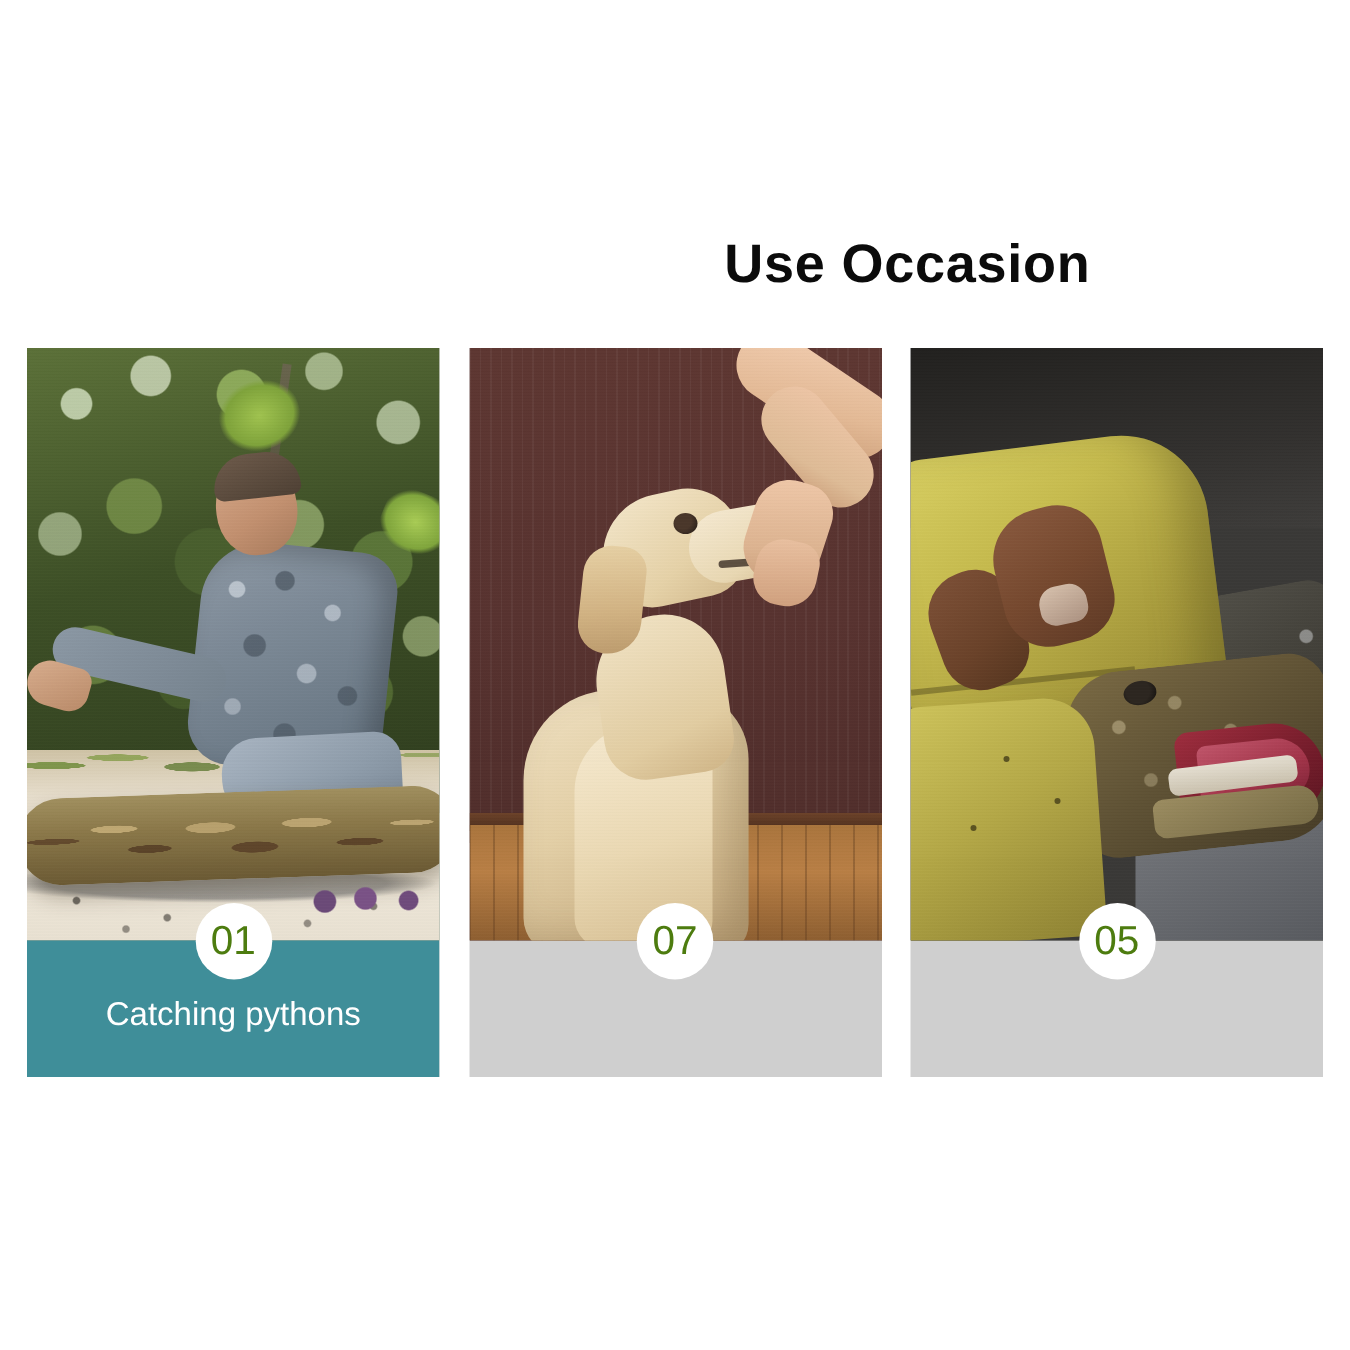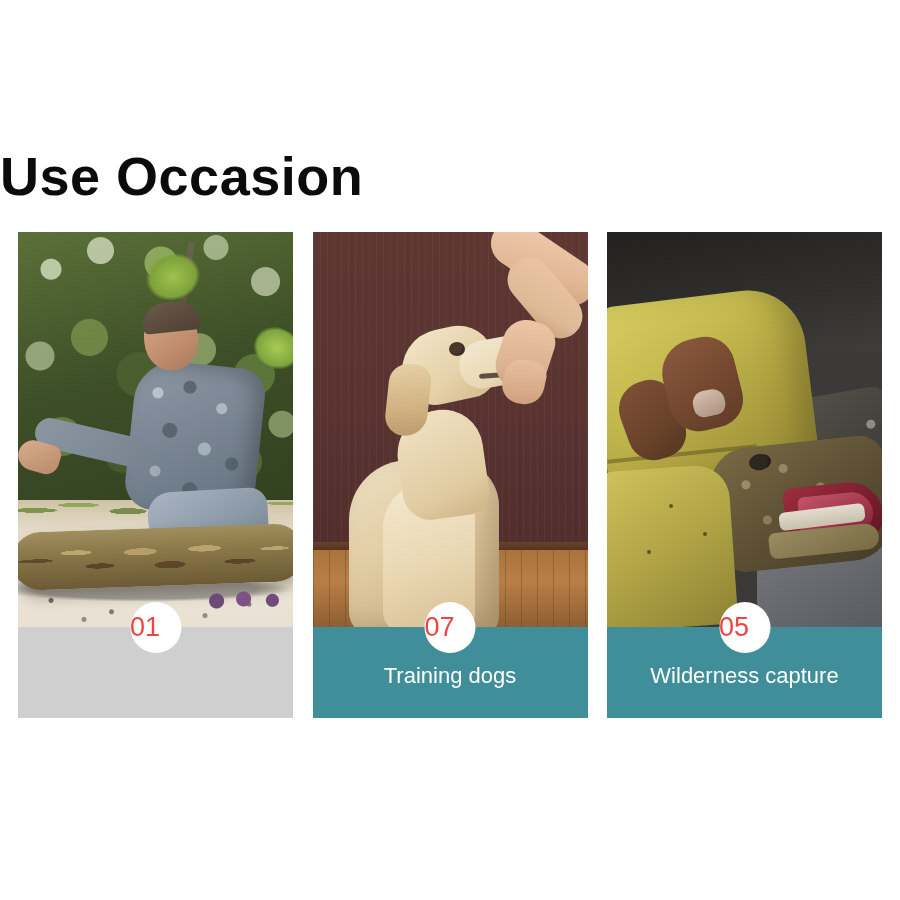--- a/index.html
+++ b/index.html
@@ -21,22 +21,22 @@
     width: 900px; height: 900px;
     background: #ffffff;
   }
 
   
   .title {
     position: absolute;
     left: 0;
     top: 151px;
     width: 727px;
-    text-align: left;
-    font-size: 54px;
+    text-align: right;
+    font-size: 36px;
     font-weight: bold;
     letter-spacing: 0.5px;
     color: #0b0b0b;
     font-family: "Liberation Sans", sans-serif;
     line-height: 50px;
     white-space: nowrap;
   }
 
   
   .panels {
@@ -97,21 +97,22 @@
     border-radius: 50%;
     background: #ffffff;
     z-index: 5;
   }
   .badge-num {
     position: absolute;
     left: 0; top: 0;
     width: 51px;
     height: 51px;
     line-height: 50px;
-    color: #ef4444;
+    text-align: center;
+    color: #4d7c0f;
     font-size: 27px;
     font-family: "Liberation Sans", sans-serif;
     font-weight: normal;
   }
 
   
   .p1 { background: #4a5c32; }
   .p1-sky {
     position: absolute; left:0; top:0; width:275px; height:30px;
     background: linear-gradient(180deg,#cfd8c6 0%, #9fae86 100%);
@@ -508,20 +509,23 @@
         <div class="p1-leg"></div>
         <div class="p1-shadow"></div>
         <div class="p1-snake"></div>
         <div class="p1-specks"></div>
         <div class="p1-pebbles"></div>
         <div class="grain"></div>
       </div>
       <div class="badge">
         <div class="badge-num">01</div>
       </div>
+      <div class="caption-bar">
+        <div class="caption-text">Catching pythons</div>
+      </div>
     </div>
 
     <div class="panel">
       <div class="photo p2">
         <div class="p2-wall"></div>
         <div class="p2-baseboard"></div>
         <div class="p2-floor"></div>
         <div class="p2-dog-body"></div>
         <div class="p2-dog-chest"></div>
         <div class="p2-dog-neck"></div>
@@ -532,23 +536,20 @@
         <div class="p2-dog-nose"></div>
         <div class="p2-dog-eye"></div>
         <div class="p2-arm"></div>
         <div class="p2-forearm"></div>
         <div class="p2-hand"></div>
         <div class="p2-fingers"></div>
         <div class="grain"></div>
       </div>
       <div class="badge">
         <div class="badge-num">07</div>
-      </div>
-      <div class="caption-bar">
-        <div class="caption-text">Training dogs</div>
       </div>
     </div>
 
     <div class="panel">
       <div class="photo p3">
         <div class="p3-bg"></div>
         <div class="p3-darkband"></div>
         <div class="p3-stone"></div>
         <div class="p3-lizard-body"></div>
         <div class="p3-glove"></div>
@@ -564,19 +565,16 @@
         <div class="p3-jaw"></div>
         <div class="p3-glove2"></div>
         <div class="p3-glove-dot1"></div>
         <div class="p3-glove-dot2"></div>
         <div class="p3-glove-dot3"></div>
         <div class="grain"></div>
       </div>
       <div class="badge">
         <div class="badge-num">05</div>
       </div>
-      <div class="caption-bar">
-        <div class="caption-text">Wilderness capture</div>
-      </div>
     </div>
 
   </div>
 </div>
 
 </body></html>

